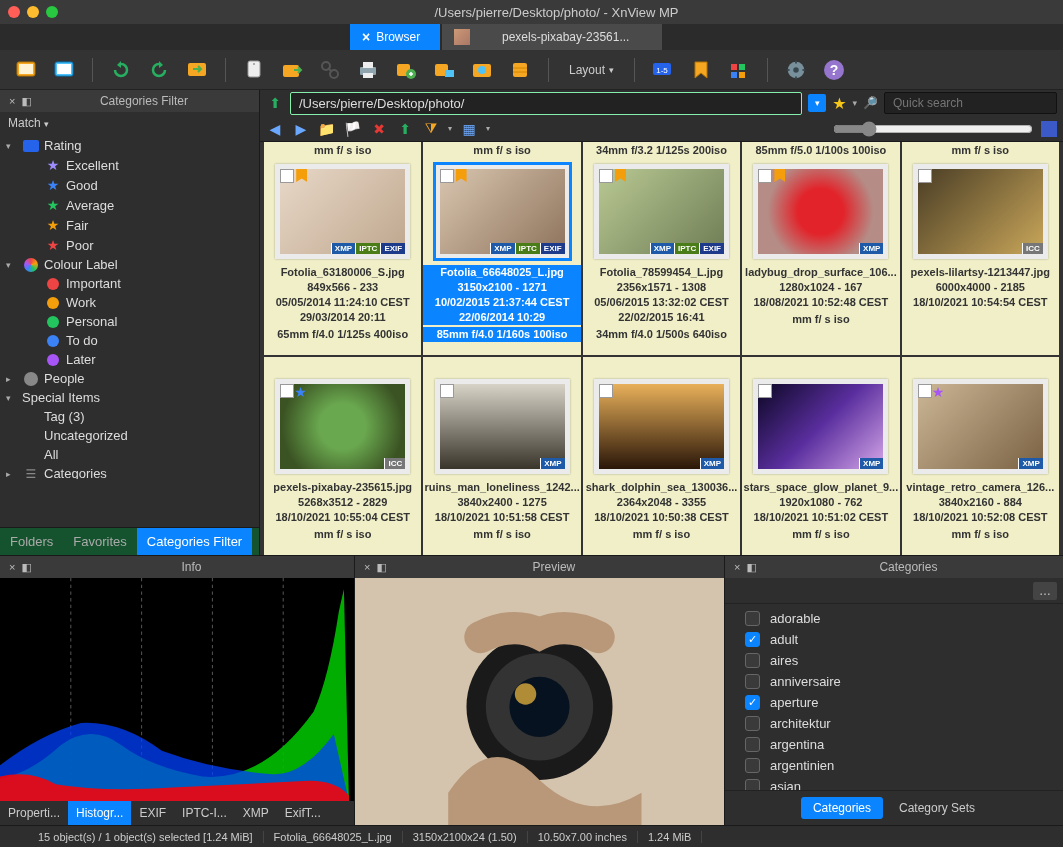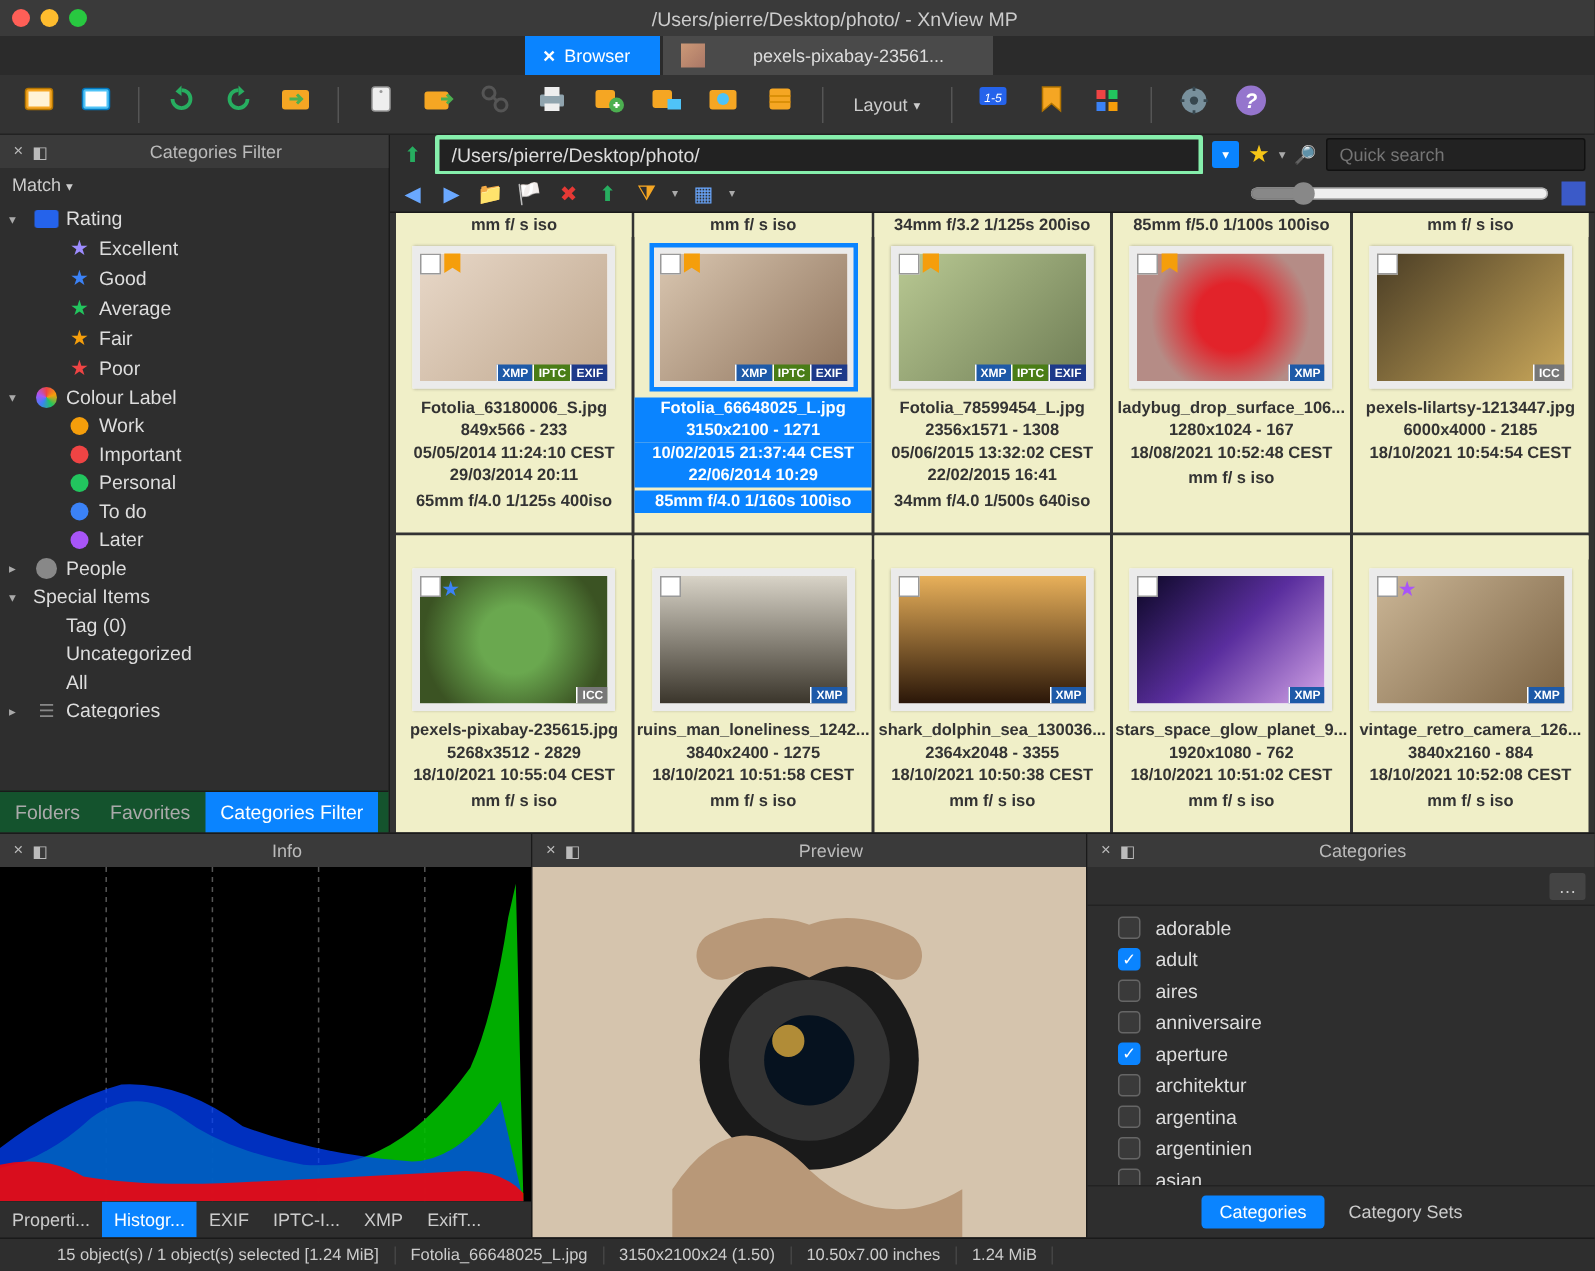--- a/index.html
+++ b/index.html
@@ -11,21 +11,21 @@
 .title-text { flex: 1; text-align: center; font-size: 13px; color: #ccc; }
 
 .tabbar { height: 26px; background: #2b2b2b; display: flex; align-items: stretch; padding-left: 350px; }
 .tab { display: flex; align-items: center; padding: 0 12px; font-size: 12px; color: #ddd; gap: 6px; min-width: 90px; }
 .tab.active { background: #0a84ff; color: #fff; }
 .tab.inactive { background: #4a4a4a; margin-left: 2px; width: 220px; gap: 32px; }
 .tab .x { font-size: 14px; font-weight: bold; }
 .tab .thumb { width: 16px; height: 16px; background: linear-gradient(135deg,#c97,#a76); }
 
 .toolbar { height: 40px; background: #333; display: flex; align-items: center; padding: 0 12px; gap: 10px; border-bottom: 1px solid #222; }
-.tbtn { width: 28px; height: 28px; display: flex; align-items: flex-start; justify-content: center; cursor: pointer; font-style: italic; }
+.tbtn { width: 28px; height: 28px; display: flex; align-items: center; justify-content: center; cursor: pointer; }
 .sep { width: 1px; height: 24px; background: #555; margin: 0 4px; }
 .layout-dd { display: flex; align-items: center; gap: 4px; color: #ccc; font-size: 12px; padding: 0 6px; cursor: pointer; }
 
 .main { flex: 1; display: flex; min-height: 0; }
 .left-col { width: 260px; display: flex; flex-direction: column; background: #2e2e2e; border-right: 1px solid #1a1a1a; }
 .panel-header { height: 22px; background: #3a3a3a; display: flex; align-items: center; padding: 0 6px; font-size: 12px; color: #bbb; }
 .panel-header .ph-title { flex: 1; text-align: center; }
 .panel-header .ph-btn { cursor: pointer; padding: 0 3px; font-size: 11px; }
 .match-row { padding: 4px 8px; font-size: 12px; color: #ccc; cursor: pointer; }
 .tree { flex: 1; overflow: auto; padding: 2px 0; }
@@ -40,21 +40,21 @@
 .ico-rate { width:16px;height:12px;background:#2563eb;border-radius:2px;display:inline-block; position:relative;}
 .ico-colour { width:14px;height:14px;border-radius:50%;background:conic-gradient(#ef4444,#f59e0b,#22c55e,#3b82f6,#a855f7,#ef4444);}
 .ico-people{width:14px;height:14px;border-radius:50%;background:#888;}
 .ico-tree{font-size:12px;color:#888;}
 .folder-tabs { display: flex; background: #14532d; border-top:1px solid #1a1a1a;margin-top:48px; }
 .ftab { padding: 6px 10px; font-size: 13px; color: #aaa; cursor: pointer; }
 .ftab.active { background: #0a84ff; color: #fff; }
 
 .right-col { flex: 1; display: flex; flex-direction: column; min-width: 0; }
 .addrbar { height: 26px; display: flex; align-items: center; gap: 6px; padding: 0 6px; background: #2e2e2e; }
-.addr-input { flex: 1; background: #222; color: #ddd; border: 3px solid #86efac; padding: 3px 8px; font-size: 13px; border-radius:2px; }
+.addr-input { flex: 1; background: #222; color: #ddd; border: 1px solid #86efac; padding: 3px 8px; font-size: 13px; border-radius:2px; }
 .addr-blue { width:18px; height:18px; background:#0a84ff; border-radius:2px; display:flex;align-items:center;justify-content:center;}
 .fav-star{color:#f5c518;font-size:16px;}
 .qsearch { flex:0 0 150px; background:#222; border:1px solid #111; color:#888; padding:3px 8px; font-size:12px; border-radius:2px;}
 .addr-tools { height: 26px; display: flex; align-items: center; gap: 8px; padding: 0 6px; background: #2e2e2e; border-bottom:1px solid #1a1a1a;}
 .at-ico { width:18px;height:18px;display:flex;align-items:center;justify-content:center;cursor:pointer;font-size:14px;}
 .slider { flex:0 0 200px; margin-left:auto; accent-color:#888; }
 .thumbs-area { flex:1; overflow:auto; background:#333; padding: 0 4px; display:grid; grid-template-columns: repeat(5, 1fr); gap: 2px; }
 .cell { background:#f0efc8; display:flex; flex-direction:column; }
 .cell.sel .meta-line { background:#0a84ff; color:#fff; }
 .cell.sel .thumb-box { outline:3px solid #0a84ff; outline-offset:-1px;}
@@ -302,29 +302,29 @@
 
       <div class="tree-item">
           <span class="arrow">▾</span>
           <span class="ico">
             <span class="ico-colour"></span>
           </span>
           <span>Colour Label</span>
         </div>
       <div class="tree-item indent1">
           <span class="ico">
+            <span class="dot d-red"></span>
+          </span>
+          <span>Important</span>
+        </div>
+      <div class="tree-item indent1">
+          <span class="ico">
             <span class="dot d-org"></span>
           </span>
           <span>Work</span>
-        </div>
-      <div class="tree-item indent1">
-          <span class="ico">
-            <span class="dot d-red"></span>
-          </span>
-          <span>Important</span>
         </div>
       <div class="tree-item indent1">
           <span class="ico">
             <span class="dot d-grn"></span>
           </span>
           <span>Personal</span>
         </div>
       <div class="tree-item indent1">
           <span class="ico">
             <span class="dot d-blu"></span>
@@ -344,21 +344,21 @@
             <span class="ico-people"></span>
           </span>
           <span>People</span>
         </div>
 
       <div class="tree-item">
           <span class="arrow">▾</span>
           <span>Special Items</span>
         </div>
       <div class="tree-item indent1">
-          <span>Tag (0)</span>
+          <span>Tag (3)</span>
         </div>
       <div class="tree-item indent1">
           <span>Uncategorized</span>
         </div>
       <div class="tree-item indent1">
           <span>All</span>
         </div>
 
       <div class="tree-item">
           <span class="arrow">▸</span>

